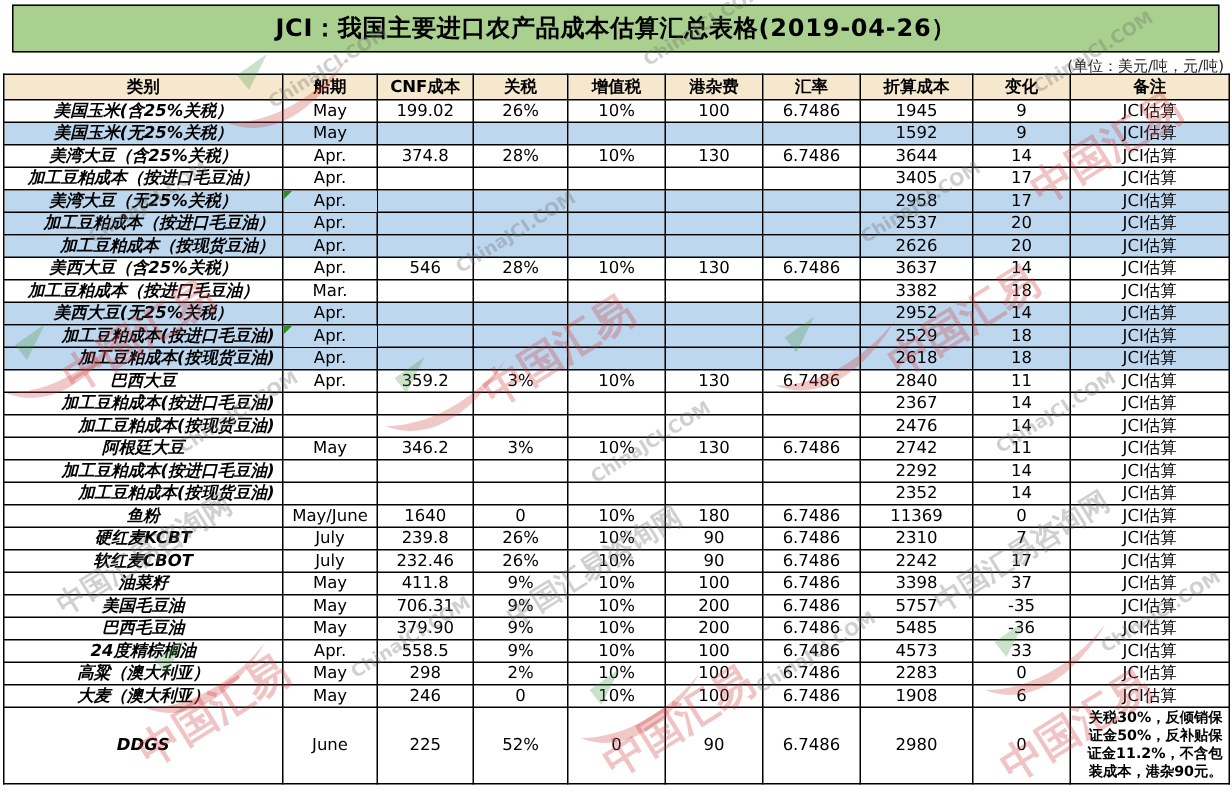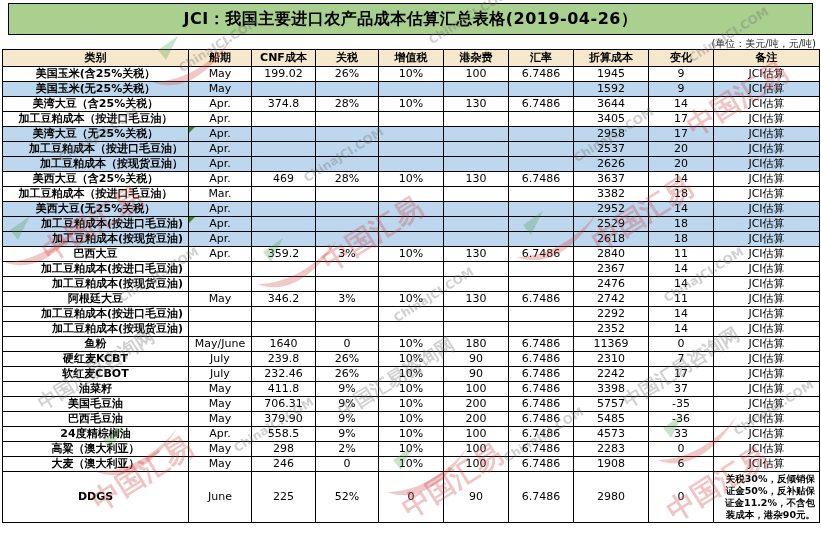--- a/index.html
+++ b/index.html
@@ -15,21 +15,21 @@
   table.cost-table{
     position:absolute;top:49px;left:2px;width:817px;
     border-collapse:collapse;table-layout:fixed;border-radius:17px;
   }
   .cost-table th,.cost-table td{
     border:1px solid #000;font-size:11px;color:#000;
     padding:0 2px;text-align:center;height:14px;line-height:1.05;
     overflow:hidden;white-space:nowrap;background:#fff;
   }
   .cost-table thead th{background:var(--header-bg,#F6E8CC);font-weight:bold;height:16px;}
-  td.cat{font-weight:bold;}
+  td.cat{font-weight:bold;font-style:italic;}
   td.cat.right{text-align:right;padding-right:5px;}
   tr.stripe td{background:var(--stripe-bg,#BDD7EE);}
   tr.tall td{height:46px;}
   td.flag{position:relative;}
   td.flag::before{content:"";position:absolute;left:0;top:0;width:0;height:0;
     border-top:6px solid #2e8b2e;border-right:6px solid transparent;}
   td.remark{font-size:9.5px;text-align:right;white-space:normal;line-height:1.25;
     padding:1px 4px;font-weight:bold;}
   td.note{font-weight:normal;}
   .wm-layer{position:absolute;left:0;top:0;width:821px;height:540px;
@@ -153,21 +153,21 @@
           <td></td>
           <td></td>
           <td></td>
           <td>2626</td>
           <td>20</td>
           <td class="note">JCI估算</td>
         </tr>
         <tr>
           <td class="cat">美西大豆（含25%关税）</td>
           <td>Apr.</td>
-          <td>469</td>
+          <td>546</td>
           <td>28%</td>
           <td>10%</td>
           <td>130</td>
           <td>6.7486</td>
           <td>3637</td>
           <td>14</td>
           <td class="note">JCI估算</td>
         </tr>
         <tr>
           <td class="cat">加工豆粕成本（按进口毛豆油）</td>

